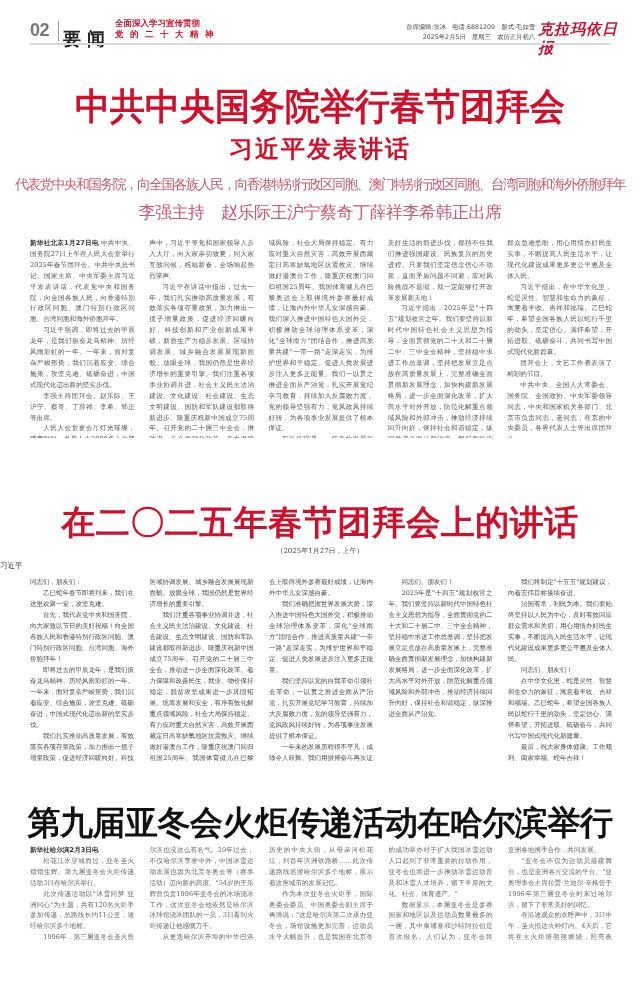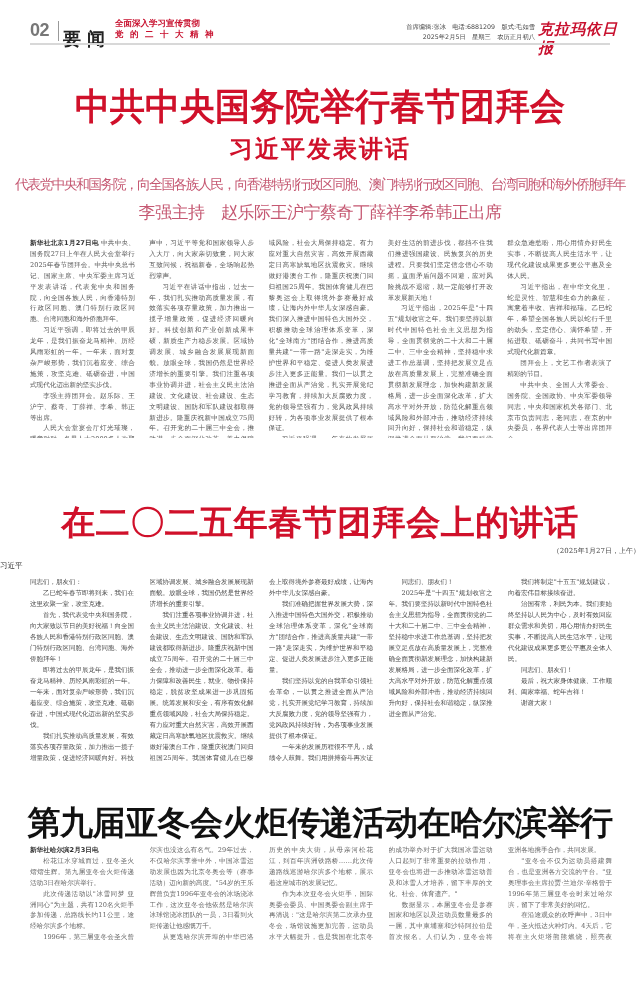--- a/index.html
+++ b/index.html
@@ -33,21 +33,21 @@
   .col { font-size:6.6px; line-height:10.9px; color:#555; text-align:justify;
          overflow:hidden; }
   .col p { margin:0; text-indent:2em; }
   .col p.noindent { text-indent:0; }
   .dateline { font-weight:bold; color:#333; font-family:"DejaVu Sans", sans-serif; }
   .cols1 { left:30px; top:238px; width:582px; height:200px; }
   .cols1 .col { width:105px; margin-right:14.4px; height:200px; }
   .cols1 .col:last-child { margin-right:0; }
 
   .speech-title { top:500px; font-size:34px; letter-spacing:0.5px; }
-  .speech-date { position:absolute; left:0; width:640px; top:546px; text-align:right;
+  .speech-date { position:absolute; left:0; width:640px; top:546px; text-align:center;
                  font-size:7px; color:#444; }
   .speech-author { position:absolute; left:0; width:640px; top:561px; 
                    font-family:"DejaVu Sans", sans-serif; font-size:7.5px; color:#333; }
   .cols2 { left:30px; top:577px; width:582px; height:188px; }
   .cols2 .col { width:104px; margin-right:15.5px; height:188px; color:#4a4a4a; font-size:6.5px; line-height:11px; }
   .cols2 .col:last-child { margin-right:0; }
 
   .winter-title { position:absolute; left:0; width:640px; top:801px; text-align:center;
                   font-family:"DejaVu Sans", sans-serif; font-weight:bold; font-size:33px;
                   color:#111; letter-spacing:-0.5px; }
@@ -130,20 +130,21 @@
     </div>
   <div class="col">
       <p>同志们、朋友们！</p>
       <p>2025年是"十四五"规划收官之年。我们要坚持以新时代中国特色社会主义思想为指导，全面贯彻党的二十大和二十届二中、三中全会精神，坚持稳中求进工作总基调，坚持把发展立足点放在高质量发展上，完整准确全面贯彻新发展理念，加快构建新发展格局，进一步全面深化改革，扩大高水平对外开放，防范化解重点领域风险和外部冲击，推动经济持续回升向好，保持社会和谐稳定，纵深推进全面从严治党。</p>
     </div>
   <div class="col">
     <div>
         <p>我们将制定"十五五"规划建议，向着宏伟目标接续奋进。</p>
         <p>治国有常，利民为本。我们要始终坚持以人民为中心，及时有效回应群众需求和关切，用心用情办好民生实事，不断提高人民生活水平，让现代化建设成果更多更公平惠及全体人民。</p>
         <p>同志们、朋友们！</p>
+        <p>在中华文化里，蛇是灵性、智慧和生命力的象征，寓意着丰收、吉祥和福瑞。乙巳蛇年，希望全国各族人民以蛇行千里的劲头，坚定信心、满怀希望，开拓进取、砥砺奋斗，共同书写中国式现代化新篇章。</p>
         <p>最后，祝大家身体健康、工作顺利、阖家幸福、蛇年吉祥！</p>
         <p>谢谢大家！</p>
       </div>
 
   </div>
 </div>
 
 <div class="winter-title">第九届亚冬会火炬传递活动在哈尔滨举行</div>
 <div class="cols cols3">
   <div class="col">

